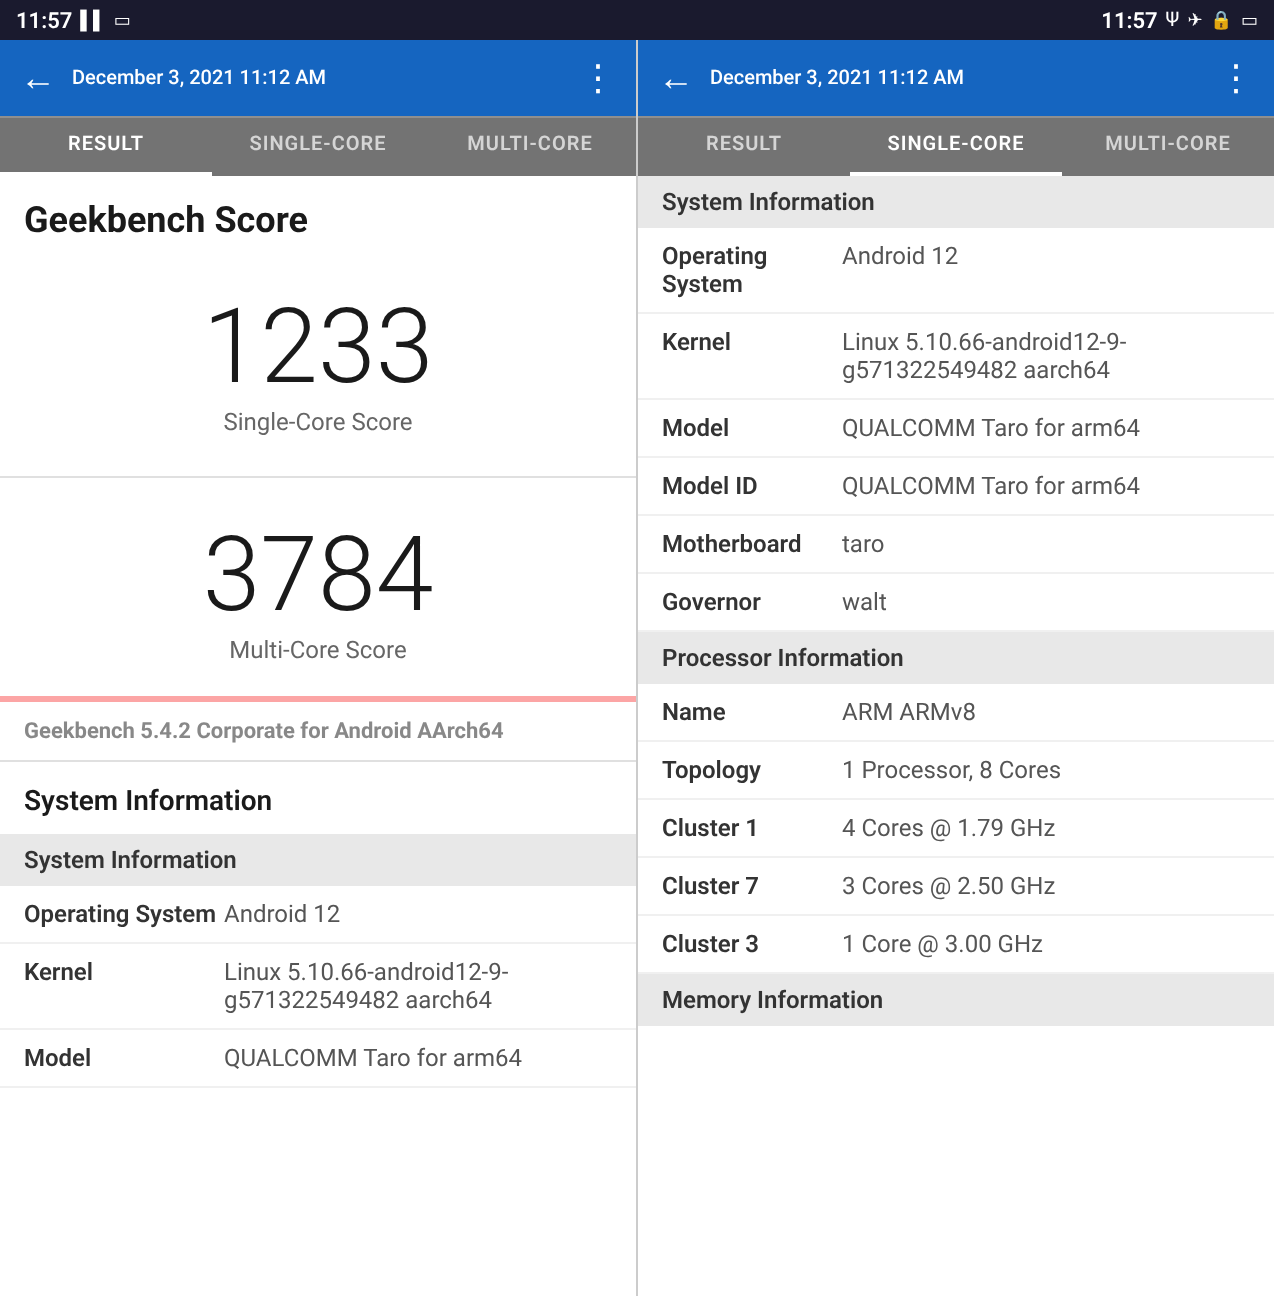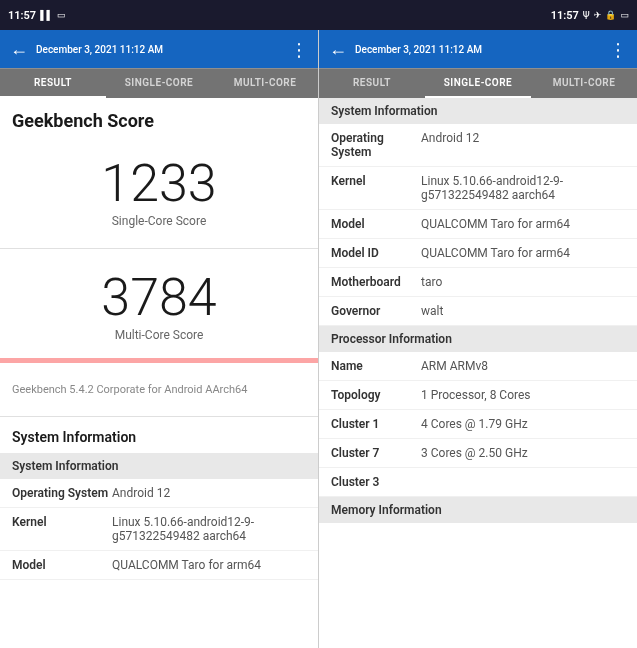--- a/index.html
+++ b/index.html
@@ -12,21 +12,21 @@
       display: flex;
       flex-direction: column;
     }
 
     
     .status-bar {
       display: flex;
       background: #1a1a2e;
       color: white;
       font-size: 11px;
-      height: 30px;
+      height: 20px;
       align-items: center;
     }
     .status-left {
       flex: 1;
       padding-left: 8px;
       display: flex;
       align-items: center;
       gap: 4px;
     }
     .status-right {
@@ -131,23 +131,24 @@
       margin-top: 2px;
     }
     .divider-line {
       height: 1px;
       background: #e0e0e0;
       margin: 4px 0;
     }
     .app-version {
       font-size: 11px;
       color: #888;
-      padding: 20px 12px;
-      border-top: 5px solid #fca5a5;
+      padding: 8px 12px;
+      border-top: 3px solid #fca5a5;
       border-bottom: 1px solid #e0e0e0;
+      font-weight: bold;
     }
 
     
     .section-header {
       font-size: 14px;
       font-weight: 600;
       padding: 12px 12px 8px;
       color: #1a1a1a;
     }
     .info-section-header {
@@ -307,19 +308,20 @@
       <div class="info-row">
         <span class="right-info-label">Cluster 1</span>
         <span class="right-info-value">4 Cores @ 1.79 GHz</span>
       </div>
       <div class="info-row">
         <span class="right-info-label">Cluster 7</span>
         <span class="right-info-value">3 Cores @ 2.50 GHz</span>
       </div>
       <div class="info-row">
         <span class="right-info-label">Cluster 3</span>
+        <span class="right-info-value">1 Core @ 3.00 GHz</span>
       </div>
 
       <div class="info-section-header">Memory Information</div>
     </div>
   </div>
 
 </div>
 
 </body></html>

